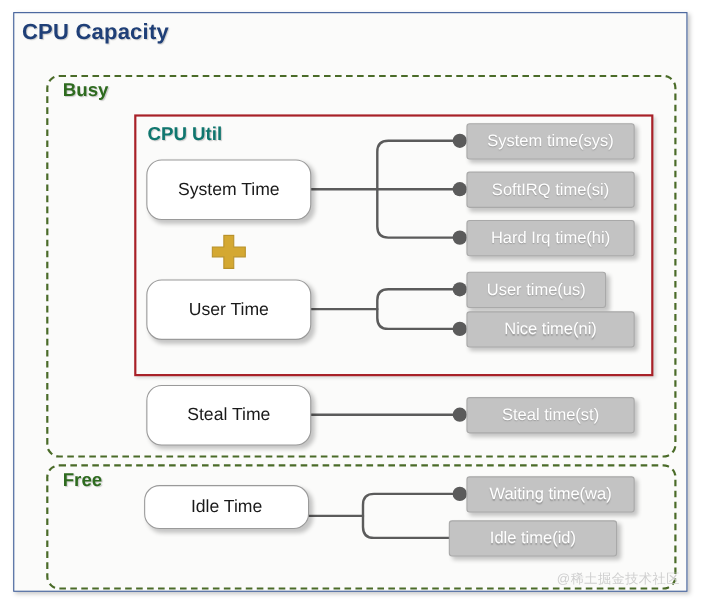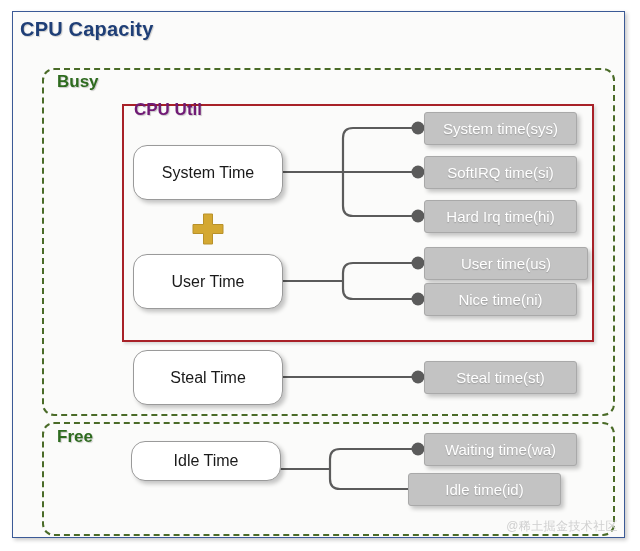--- a/index.html
+++ b/index.html
@@ -78,24 +78,24 @@
     width: 472px;
     height: 238px;
     border: 2.5px solid #a82128;
     box-sizing: border-box;
     background: transparent;
     box-shadow: 2px 2px 3px rgba(0,0,0,0.14);
   }
   .label-cpu-util {
     position: absolute;
     left: 134px;
-    top: 100px;
+    top: 112px;
     font-size: 17px;
     font-weight: bold;
-    color: #701a75;
+    color: #0f766e;
     text-shadow: 1px 1px 1px rgba(0,0,0,0.20);
     white-space: nowrap;
   }
 
   
   .node-white {
     position: absolute;
     background: #ffffff;
     border: 1.6px solid #9a9a9a;
     border-radius: 14px;
@@ -213,21 +213,21 @@
   <div class="node-white" style="left:133px; top:350px; width:150px; height:55px;">Steal Time</div>
 
   <div class="node-white" style="left:131px; top:441px; width:150px; height:40px;">Idle Time</div>
 
   <div class="node-gray" style="left:424px; top:156px; width:153px; height:33px;">SoftIRQ time(si)</div>
 
   <div class="node-gray" style="left:424px; top:112px; width:153px; height:33px;">System time(sys)</div>
 
   <div class="node-gray" style="left:424px; top:200px; width:153px; height:33px;">Hard Irq time(hi)</div>
 
-  <div class="node-gray" style="left:424px; top:247px; width:164px; height:33px;">User time(us)</div>
+  <div class="node-gray" style="left:424px; top:247px; width:127px; height:33px;">User time(us)</div>
 
   <div class="node-gray" style="left:424px; top:283px; width:153px; height:33px;">Nice time(ni)</div>
 
   <div class="node-gray" style="left:424px; top:361px; width:153px; height:33px;">Steal time(st)</div>
 
   <div class="node-gray" style="left:424px; top:433px; width:153px; height:33px;">Waiting time(wa)</div>
 
   <div class="node-gray" style="left:408px; top:473px; width:153px; height:33px;">Idle time(id)</div>
 
   <div class="watermark">@稀土掘金技术社区</div>

